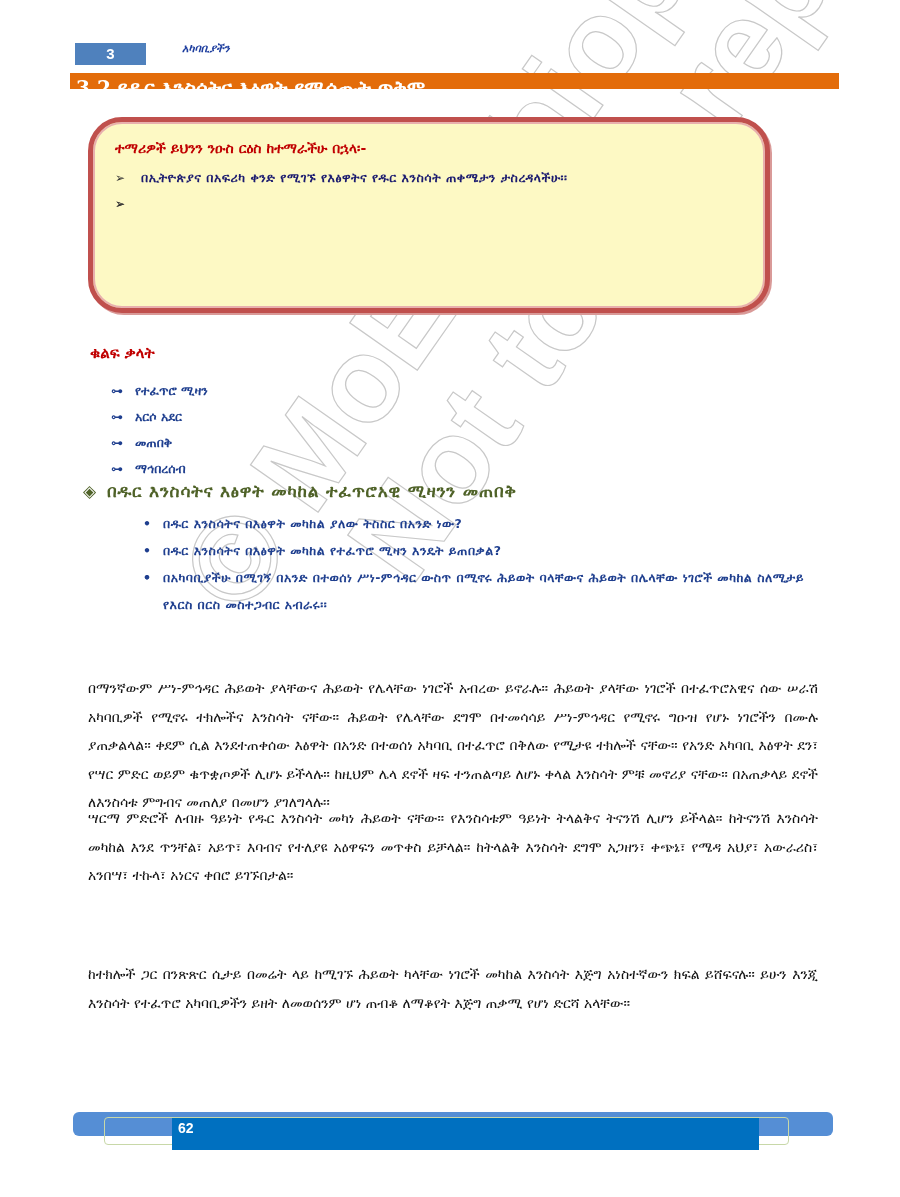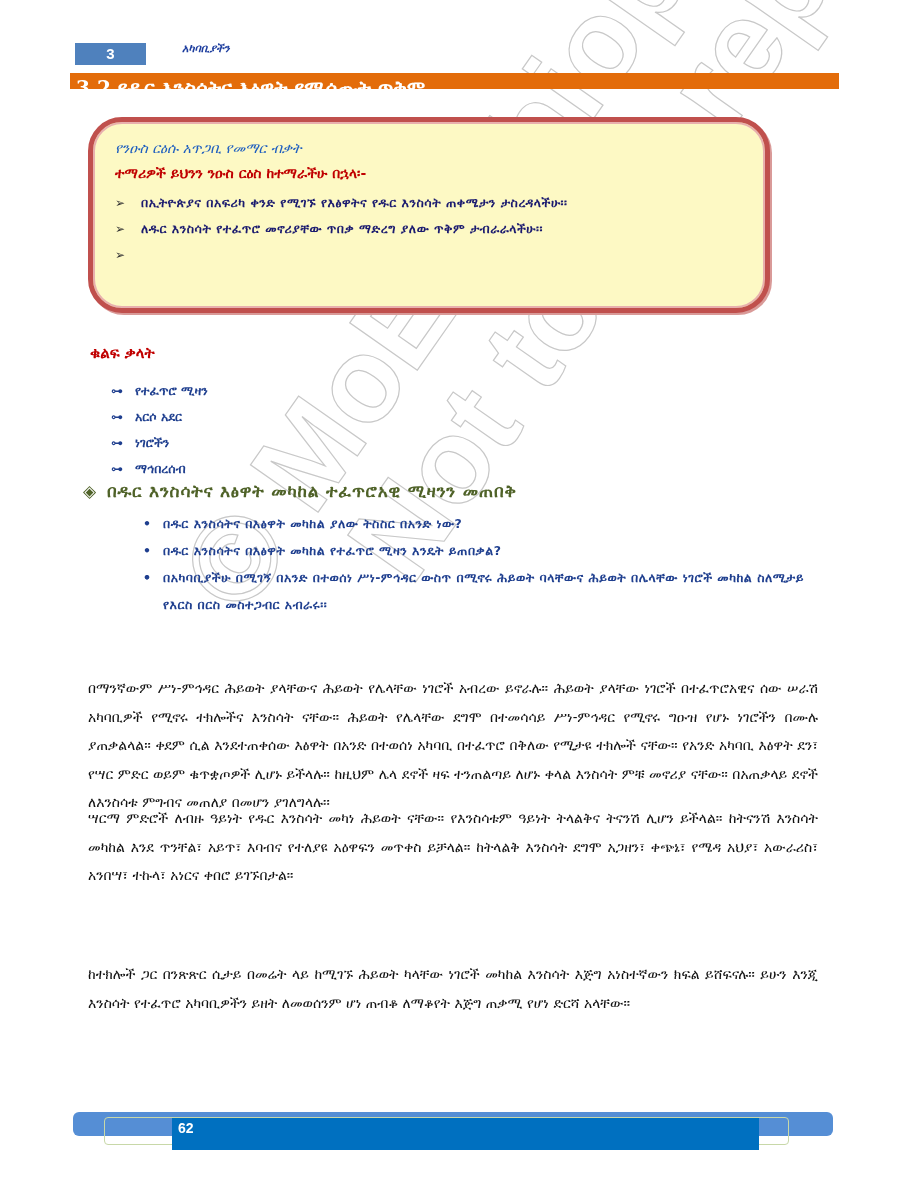--- a/index.html
+++ b/index.html
@@ -99,34 +99,33 @@
 <div class="watermark">
   <span>© MoE Ethiopia</span>
   <span class="wm2">Not to be republished</span>
 </div>
 
 <div class="chapter-tab">3</div>
 <div class="chapter-name">አካባቢያችን</div>
 <div class="section-bar">3.2 የዱር እንስሳትና እፅዋት የሚሰጡት ጥቅም</div>
 
 <div class="objectives-box">
-  <div class="obj-title">የንዑስ ርዕሱ አጥጋቢ የመማር ብቃት</div>
   <div class="obj-sub">ተማሪዎች ይህንን ንዑስ ርዕስ ከተማራችሁ በኋላ፡-</div>
   <ul class="obj-list">
     <li><span class="arrow">➢</span><span>በኢትዮጵያና በአፍሪካ ቀንድ የሚገኙ የእፅዋትና የዱር እንስሳት ጠቀሜታን ታስረዳላችሁ፡፡</span></li>
-    <li><span class="arrow">➢</span><span>ለዱር እንስሳት የተፈጥሮ መኖሪያቸው ጥበቃ ማድረግ ያለው ጥቅም ታብራራላችሁ፡፡</span></li>
+    <li><span class="arrow">➢</span></li>
     <li><span class="arrow">➢</span></li>
   </ul>
 </div>
 
 <div class="keyterms-title">ቁልፍ ቃላት</div>
 <ul class="keyterms">
   <li><span class="key">⊶</span><span>የተፈጥሮ ሚዛን</span></li>
   <li><span class="key">⊶</span><span>አርሶ አደር</span></li>
-  <li><span class="key">⊶</span><span>ነገሮችን</span></li>
+  <li><span class="key">⊶</span><span>መጠበቅ</span></li>
   <li><span class="key">⊶</span><span>ማኅበረሰብ</span></li>
 </ul>
 
 <div class="sub-heading">
   <span class="diamond">◈</span><span>በዱር እንስሳትና እፅዋት መካከል ተፈጥሮአዊ ሚዛንን መጠበቅ</span>
 </div>
 
 <ul class="questions">
   <li><span class="dot">•</span><span>በዱር እንስሳትና በእፅዋት መካከል ያለው ትስስር በአንድ ነው?</span></li>
   <li><span class="dot">•</span><span>በዱር እንስሳትና በእፅዋት መካከል የተፈጥሮ ሚዛን እንዴት ይጠበቃል?</span></li>

